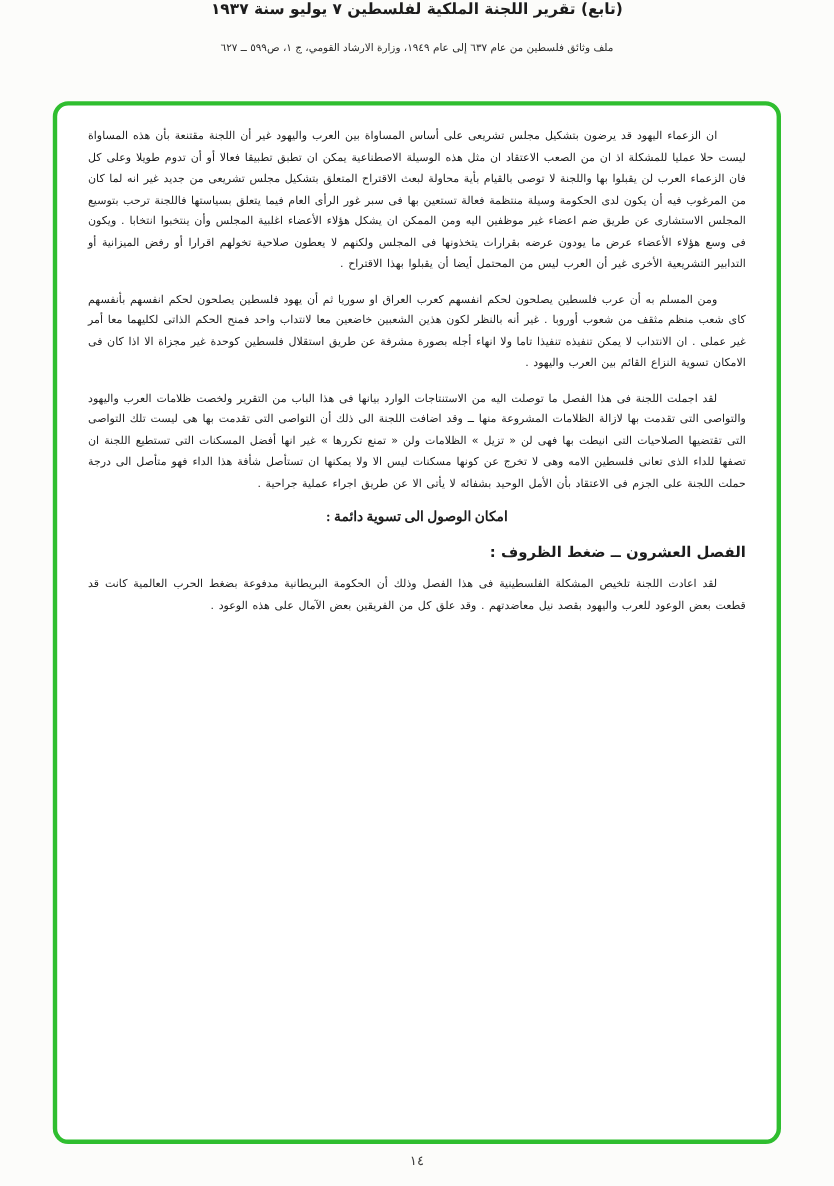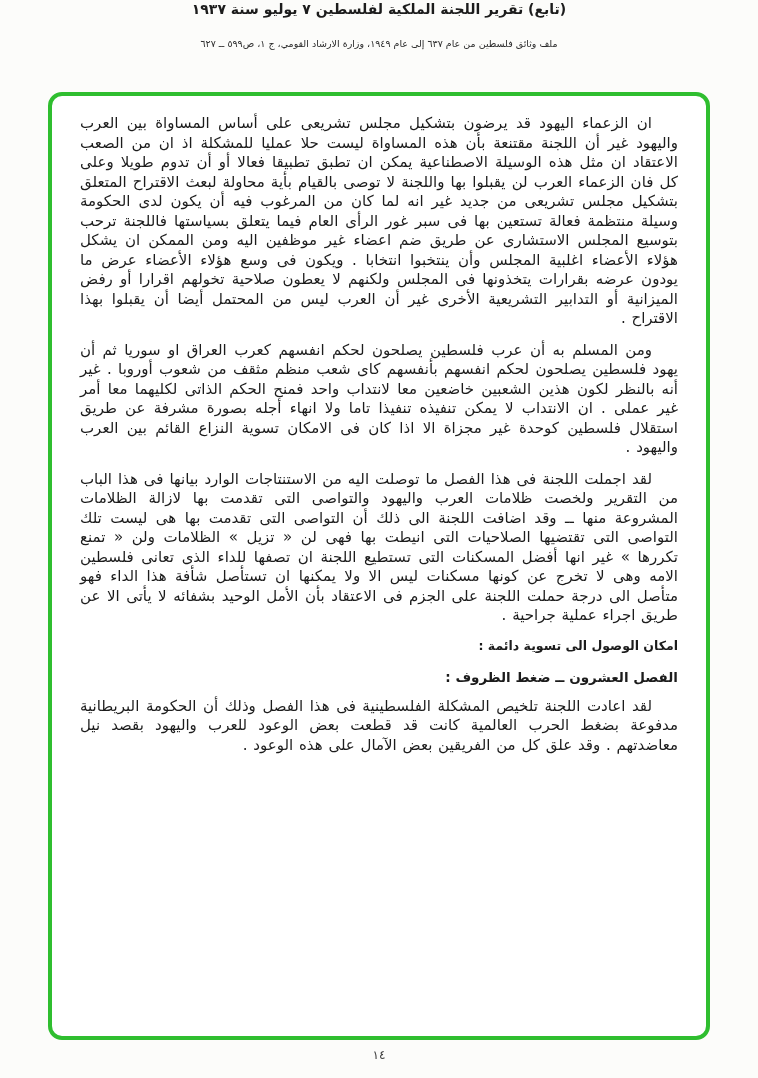--- a/index.html
+++ b/index.html
@@ -38,21 +38,21 @@
     height: 948px;
     box-sizing: border-box;
     border: 4px solid #2fbe2f;
     border-radius: 14px;
     padding: 18px 28px 14px 28px;
     background: #ffffff;
   }
   .para {
     direction: rtl;
     text-align: justify;
-    font-size: 15px;
+    font-size: 10px;
     line-height: 19.5px;
     margin: 0 0 12px 0;
     text-indent: 26px;
     word-spacing: 1px;
   }
   .section-heading {
     direction: rtl;
     text-align: right;
     font-size: 13.5px;
     font-weight: bold;
@@ -60,23 +60,25 @@
   }
   .center-heading {
     direction: rtl;
     text-align: center;
     font-size: 13.5px;
     font-weight: bold;
     margin: 18px 0 6px 0;
   }
   .center-subheading {
     direction: rtl;
+    text-align: center;
     font-size: 12.5px;
     font-weight: bold;
     margin: 6px 0 14px 0;
+    font-family: Liberation Serif, serif;
   }
   .page-footer {
     position: absolute;
     left: 0;
     right: 0;
     top: 1048px;
     text-align: center;
     font-size: 12px;
     color: #404040;
     direction: rtl;

